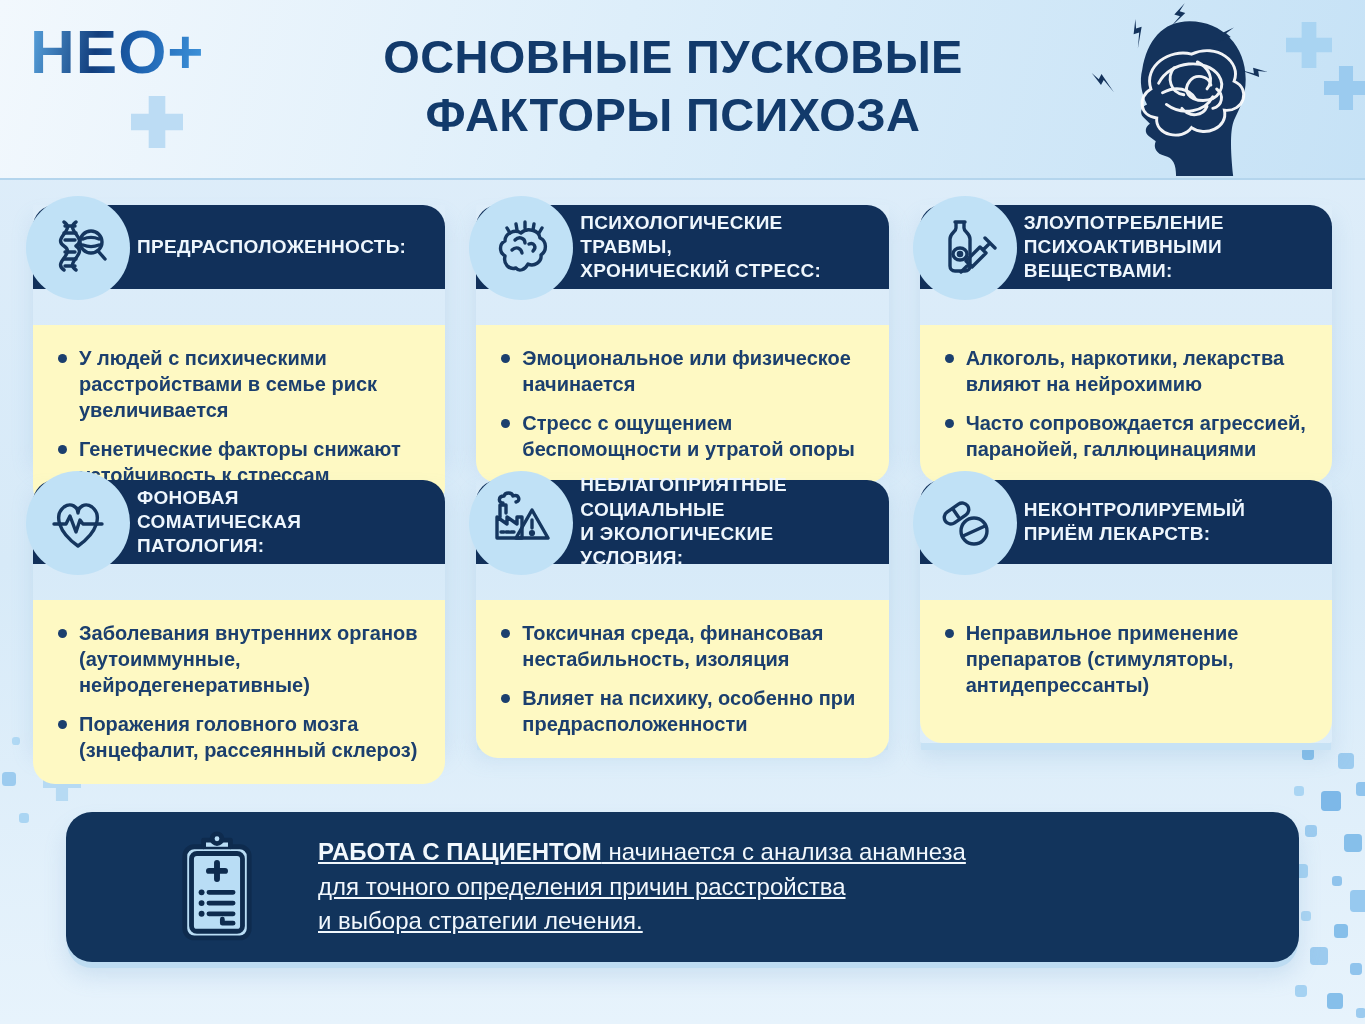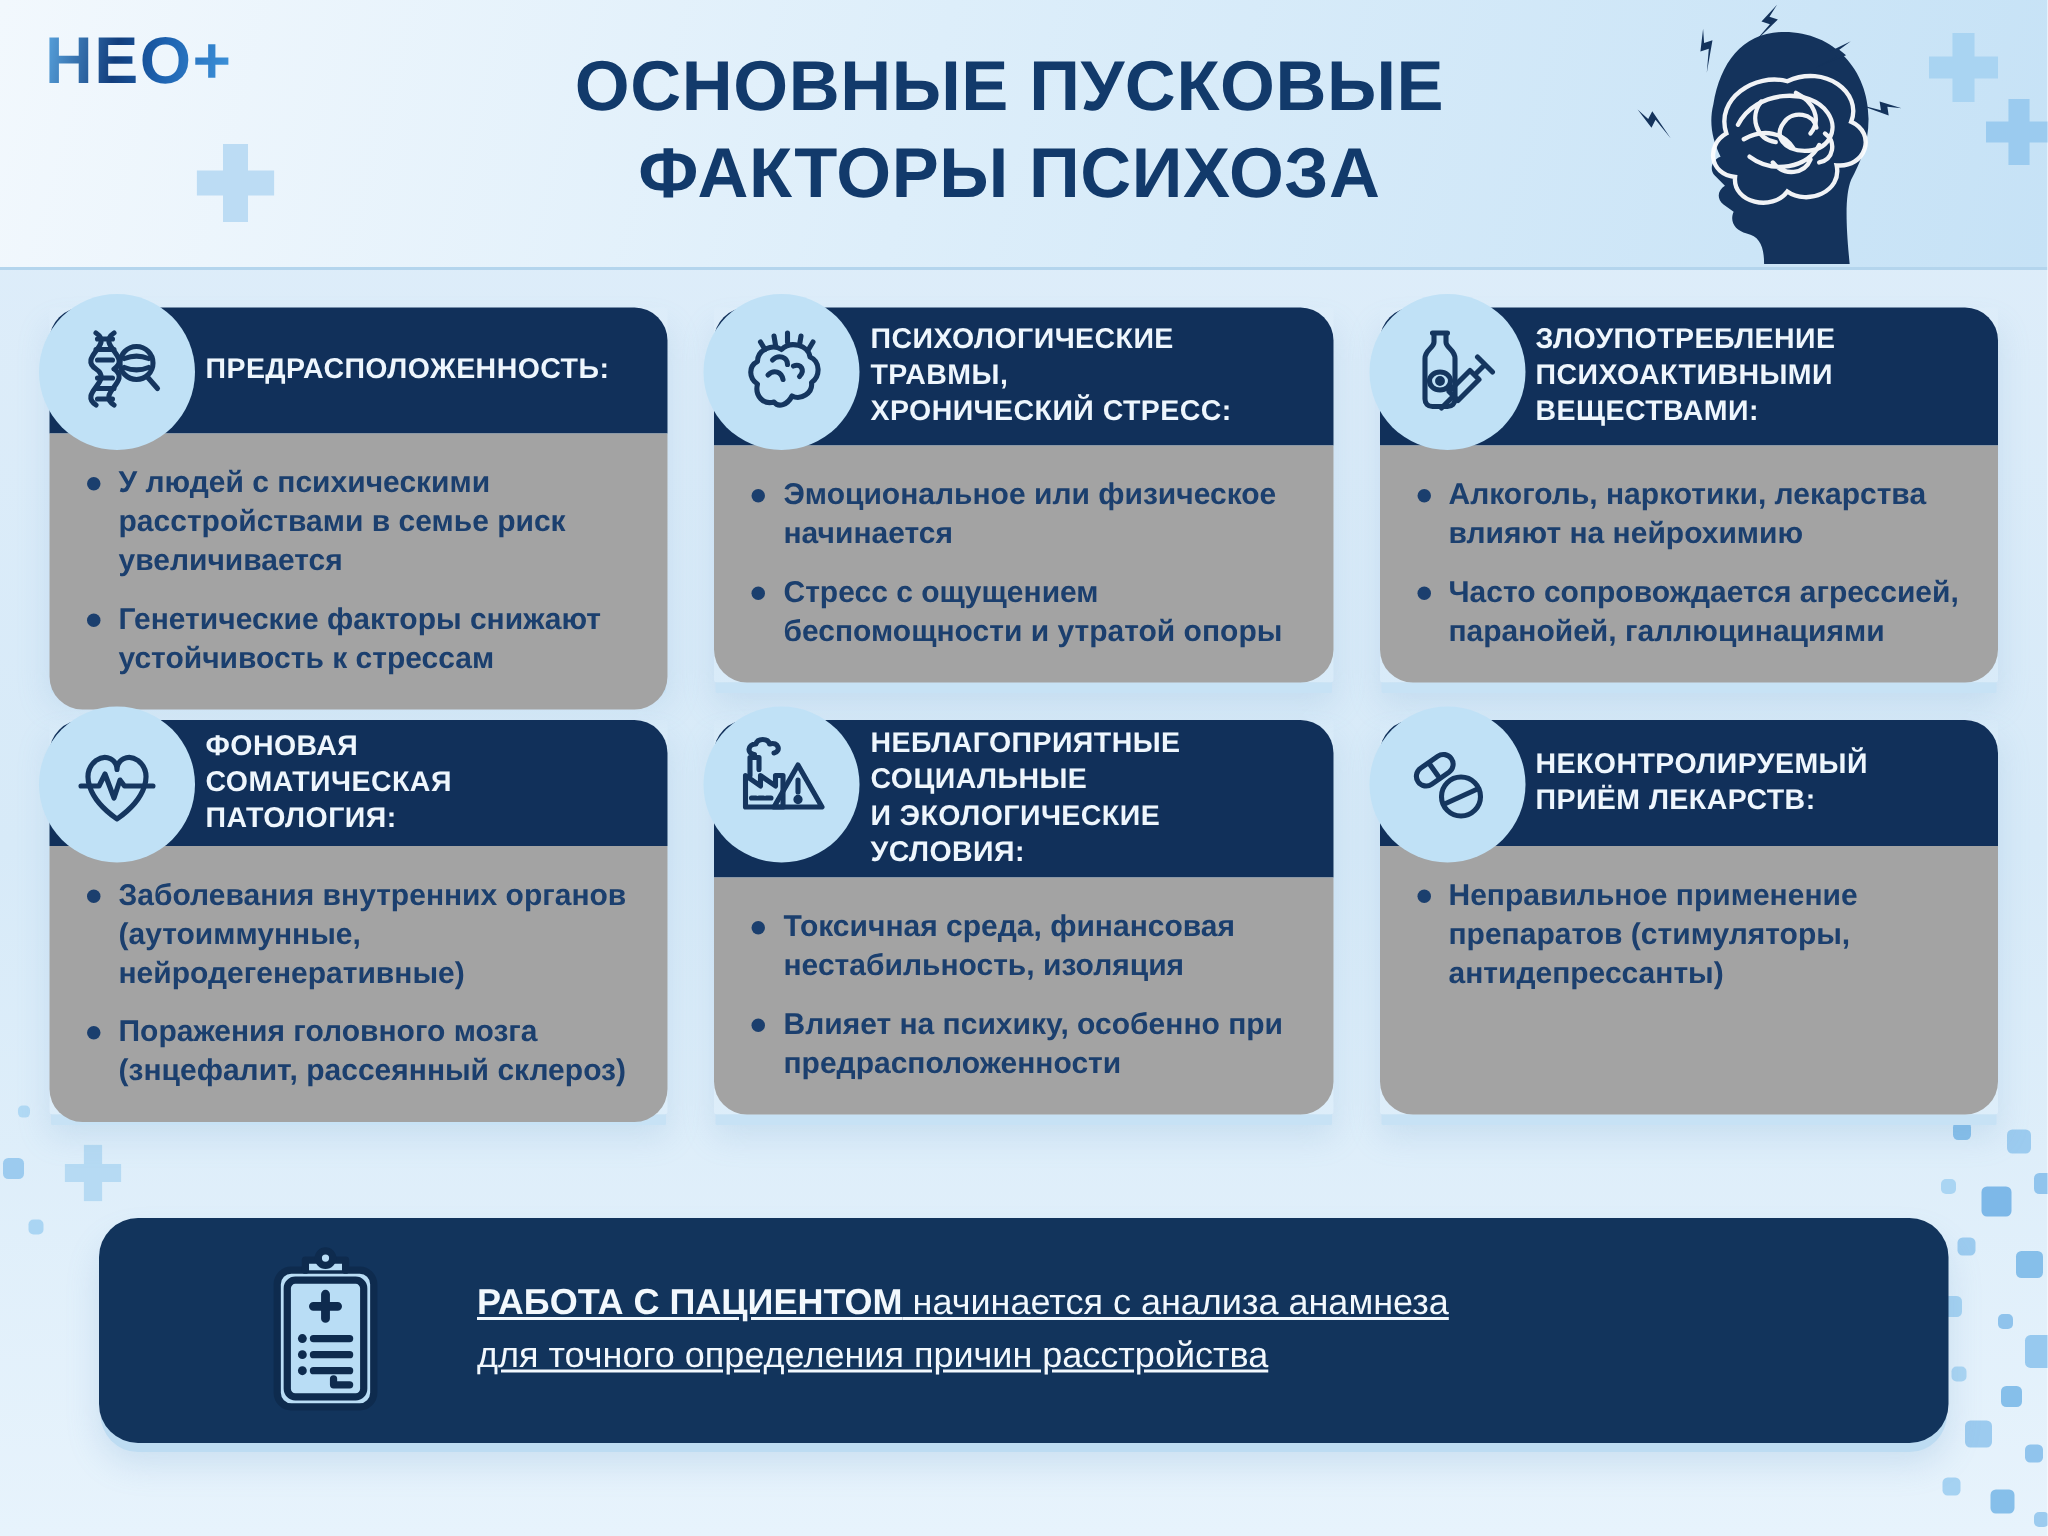--- a/index.html
+++ b/index.html
@@ -9,21 +9,21 @@
     background:linear-gradient(180deg,#e0eefa 0%,#d7eaf8 55%,#e7f3fc 100%);
   }
   
   .header{
     position:absolute;left:0;top:0;width:1365px;height:178px;
     background:linear-gradient(105deg,#f2f8fd 0%,#ddeefa 45%,#c6e2f6 100%);
     border-bottom:2px solid #b4d5ed;
   }
   .logo{
     position:absolute;left:30px;top:16px;
-    font-size:44px;font-weight:900;letter-spacing:1px;
+    font-size:62px;font-weight:900;letter-spacing:1px;
     background:linear-gradient(100deg,#5ba6e0 0%,#123e7d 38%,#1d62b0 62%,#3c90d8 95%);
     -webkit-background-clip:text;background-clip:text;color:transparent;
   }
   .logo .plus{font-weight:900;}
   .title{
     position:absolute;left:318px;top:28px;width:710px;margin:0;
     text-align:center;font-size:47px;line-height:1.24;font-weight:800;
     color:#123a6b;letter-spacing:.4px;white-space:pre-line;
   }
   .head-art{position:absolute;left:1078px;top:0;width:200px;height:176px;}
@@ -65,22 +65,22 @@
   .card-header{
     background:#11305a;border-radius:22px 22px 0 0;min-height:84px;
     display:flex;align-items:center;
     padding:10px 16px 10px 104px;box-sizing:border-box;
   }
   .card-header h2{
     margin:0;color:#eef6fd;font-size:19px;font-weight:700;line-height:1.28;
     letter-spacing:.3px;white-space:pre-line;
   }
   .card-body{
-    flex:1;background:#a3a3a3;border-radius:0 0 22px 22px;
-    padding:20px 18px 8px 18px;box-sizing:border-box;
+    flex:1;background:#fef9c3;border-radius:0 0 22px 22px;
+    padding:20px 18px 8px 18px;box-sizing:border-box;margin-top:36px;
   }
   .card-body ul{margin:0;padding:0;list-style:none;}
   .card-body li{
     position:relative;padding-left:28px;margin-bottom:13px;
     color:#1b3f6e;font-size:20px;font-weight:600;line-height:1.3;
   }
   .card-body li::before{
     content:'';position:absolute;left:7px;top:9px;width:9px;height:9px;
     border-radius:50%;background:#1b3f6e;
   }
@@ -296,16 +296,17 @@
       </g>
       <g fill="#0e2b4e">
         <circle cx="20.5" cy="48" r="2.2"></circle>
           <circle cx="20.5" cy="56" r="2.2"></circle>
           <circle cx="20.5" cy="64" r="2.2"></circle>
       </g>
     </svg>
     <p class="banner-text">
       <span class="banner-line"><span class="lead">РАБОТА С ПАЦИЕНТОМ</span><span> начинается с анализа анамнеза</span></span>
       <span class="banner-line">для точного определения причин расстройства</span>
+      <span class="banner-line">и выбора стратегии лечения.</span>
     </p>
   </footer>
 
 </div>
 
 </body></html>

